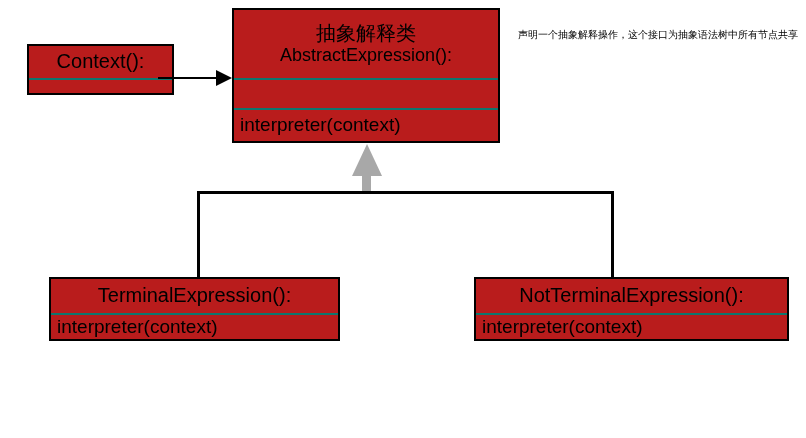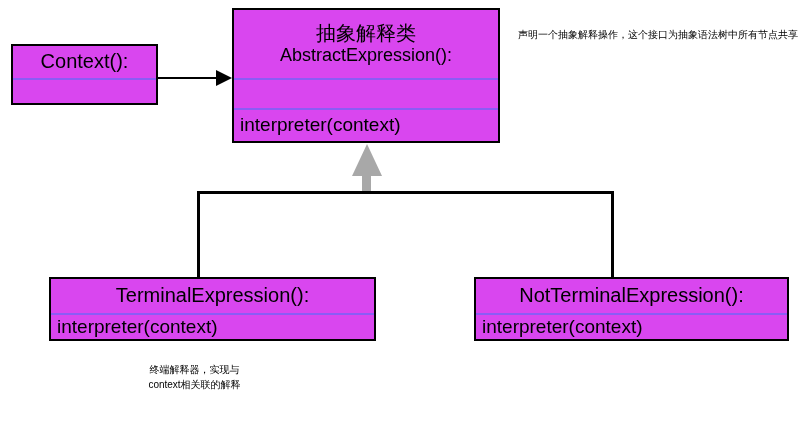--- a/index.html
+++ b/index.html
@@ -15,60 +15,60 @@
     font-family: "Liberation Sans", "DejaVu Sans", sans-serif;
     color: #000000;
     overflow: hidden;
   }
 
   
   .uml-box {
     position: absolute;
     box-sizing: border-box;
     border: 2px solid #000000;
-    background: #d946ef;
+    background: #b91c1c;
     display: flex;
     flex-direction: column;
   }
   .uml-compartment {
     box-sizing: border-box;
     display: flex;
     align-items: center;
     justify-content: center;
     line-height: 1.18;
     white-space: pre;
   }
   .uml-compartment + .uml-compartment {
-    border-top: 2px solid #8b5cf6;
+    border-top: 2px solid #0f766e;
   }
   .uml-compartment.left {
     justify-content: flex-start;
     padding-left: 6px;
   }
 
   
-  #context-box { left: 11px; top: 44px; width: 147px; height: 61px; }
+  #context-box { left: 27px; top: 44px; width: 147px; height: 51px; }
   #context-box .c-title { height: 32px; font-size: 20px; }
   #context-box .c-body  { flex: 1; }
 
   
   #abstract-box { left: 232px; top: 8px; width: 268px; height: 135px; }
   #abstract-box .c-title {
     height: 68px;
     flex-direction: column;
     justify-content: center;
     font-size: 20px;
   }
   #abstract-box .c-title .line-cn { font-size: 20px; }
   #abstract-box .c-title .line-en { font-size: 18px; }
   #abstract-box .c-attrs  { height: 30px; }
   #abstract-box .c-method { flex: 1; font-size: 19px; }
 
   
-  #terminal-box    { left: 49px;  top: 277px; width: 327px; height: 64px; justify-content: flex-end; }
+  #terminal-box    { left: 49px;  top: 277px; width: 291px; height: 64px; justify-content: flex-end; }
   #notterminal-box { left: 474px; top: 277px; width: 315px; height: 64px; }
   .sub-title  { height: 34px; font-size: 20px; }
   .sub-method { flex: 1; font-size: 19px; }
 
   
   .line { position: absolute; background: #000000; }
 
   
   #assoc-line { left: 158px; top: 77px; width: 62px; height: 2px; }
   #assoc-arrowhead {
@@ -139,16 +139,14 @@
   <div class="uml-box" id="terminal-box">
     <div class="uml-compartment sub-title">TerminalExpression():</div>
     <div class="uml-compartment sub-method left">interpreter(context)</div>
   </div>
 
   <div class="uml-box" id="notterminal-box">
     <div class="uml-compartment sub-title">NotTerminalExpression():</div>
     <div class="uml-compartment sub-method left">interpreter(context)</div>
   </div>
 
-  <div class="note" id="caption-terminal">终端解释器，实现与
-context相关联的解释</div>
 
 </div>
 
 </body></html>

